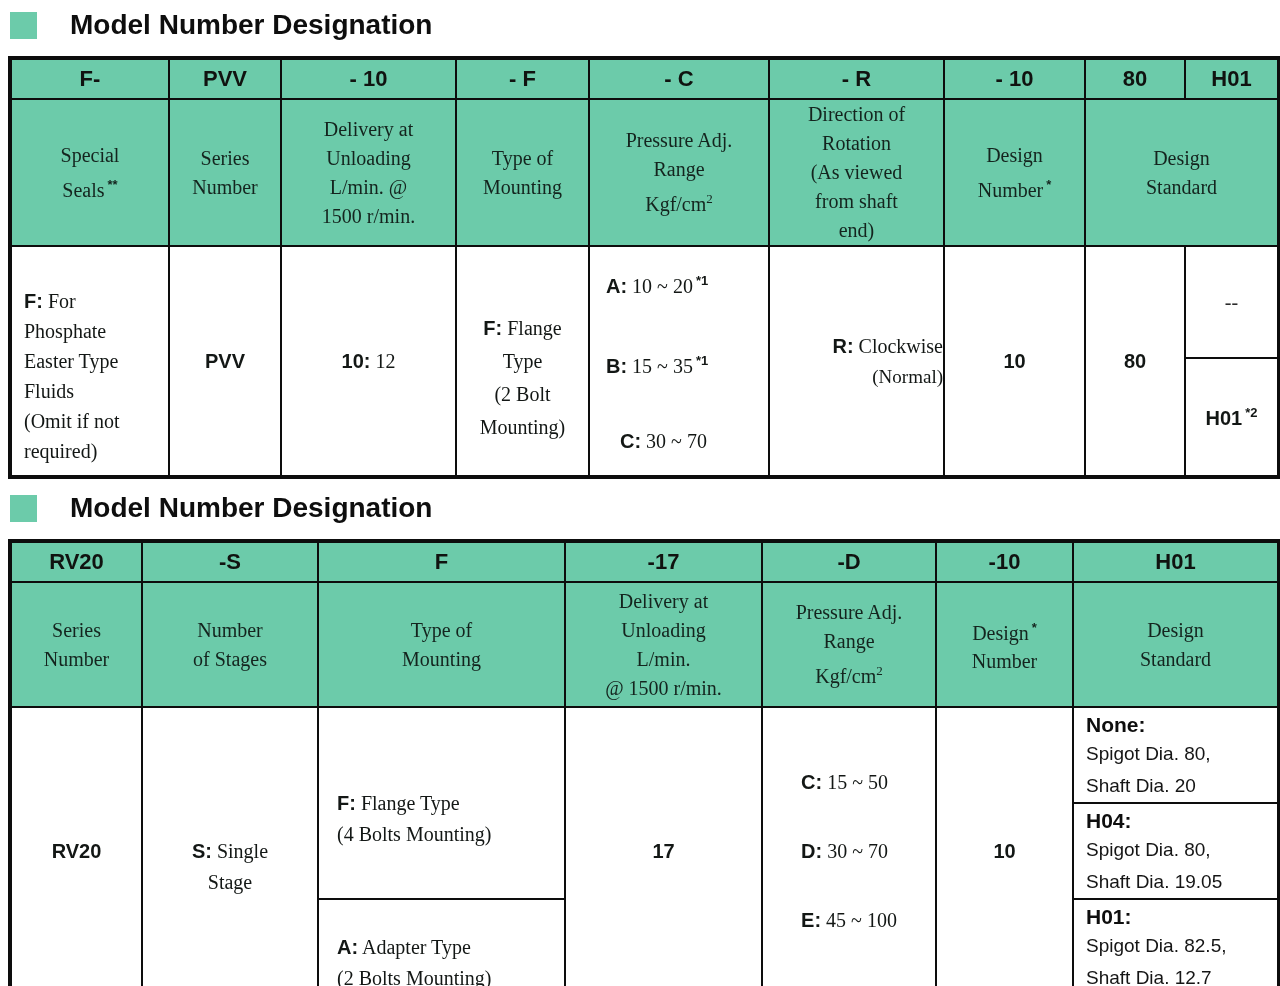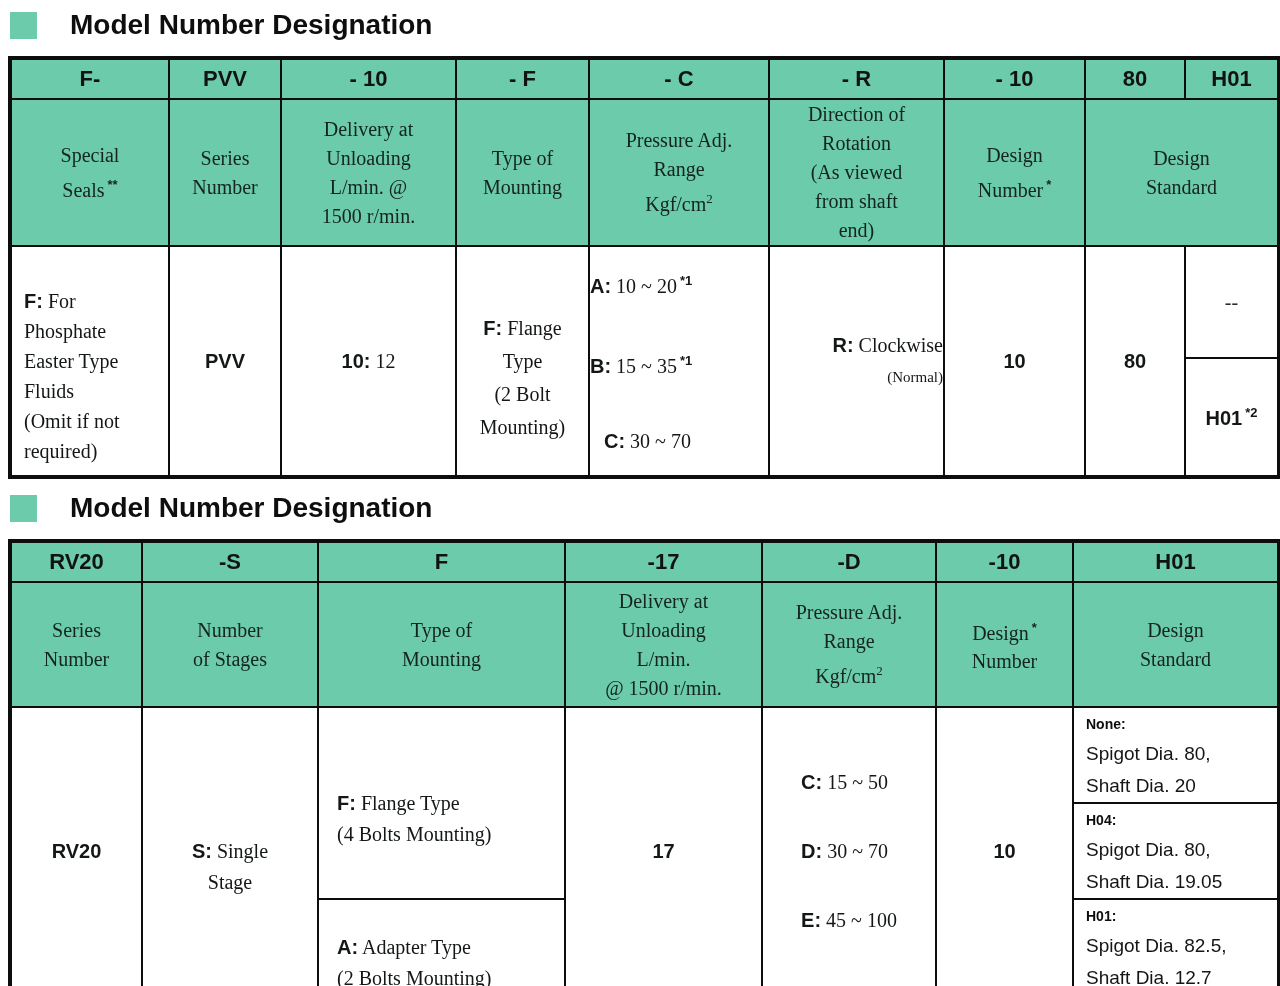--- a/index.html
+++ b/index.html
@@ -51,39 +51,39 @@
   
   .px { font-family: "Liberation Sans", sans-serif; font-weight: bold; font-size: 20px; }
   .bnum { font-family: "Liberation Sans", sans-serif; font-weight: bold; font-size: 21px; text-align: center; }
   td.bc { background: #ffffff; font-size: 20px; }
 
   
   tr.t1ra { height: 112px; }
   tr.t1rb { height: 119px; }
   .seals { text-align: left; padding-left: 12px; line-height: 30px; }
   .mount1 { text-align: center; line-height: 33px; }
-  .press { }
+  .press { padding-left: 16px; }
   .pline { line-height: 26px; white-space: nowrap; }
   .t1 .pline + .pline { margin-top: 49px; }
   .t1 .pline.indent { padding-left: 14px; }
   .rot { text-align: right; line-height: 30px; }
-  .rot-note { font-size: 15px; font-family: Liberation Serif, serif; }
+  .rot-note { font-size: 19px; font-family: Liberation Serif, serif; }
   .dash { text-align: center; font-size: 16px; color: #2a2a2a; }
 
   
   tr.t2r1 { height: 81px; }
   tr.t2r2 { height: 80px; }
   tr.t2r3 { height: 93px; }
   .stages { text-align: center; line-height: 31px; }
   .mount2 { text-align: left; padding-left: 18px; line-height: 31px; }
   .press2 { text-align: center; }
   .press2 .pblock { display: inline-block; text-align: left; }
   .t2 .pline + .pline { margin-top: 43px; }
   .std { vertical-align: top; text-align: left; padding: 3px 4px 0 12px; font-family: "Liberation Sans", sans-serif; }
-  .std-name { font-weight: bold; font-size: 14px; line-height: 27px; color: #0e0e0e; }
+  .std-name { font-weight: bold; font-size: 21px; line-height: 27px; color: #0e0e0e; }
   .std-desc { font-size: 19px; line-height: 32px; white-space: pre-line; color: #151515; }
   .std-h01 { }
 </style>
 </head>
 <body>
 
 <div class="page">
 
   <section>
     <div class="sec-head">

